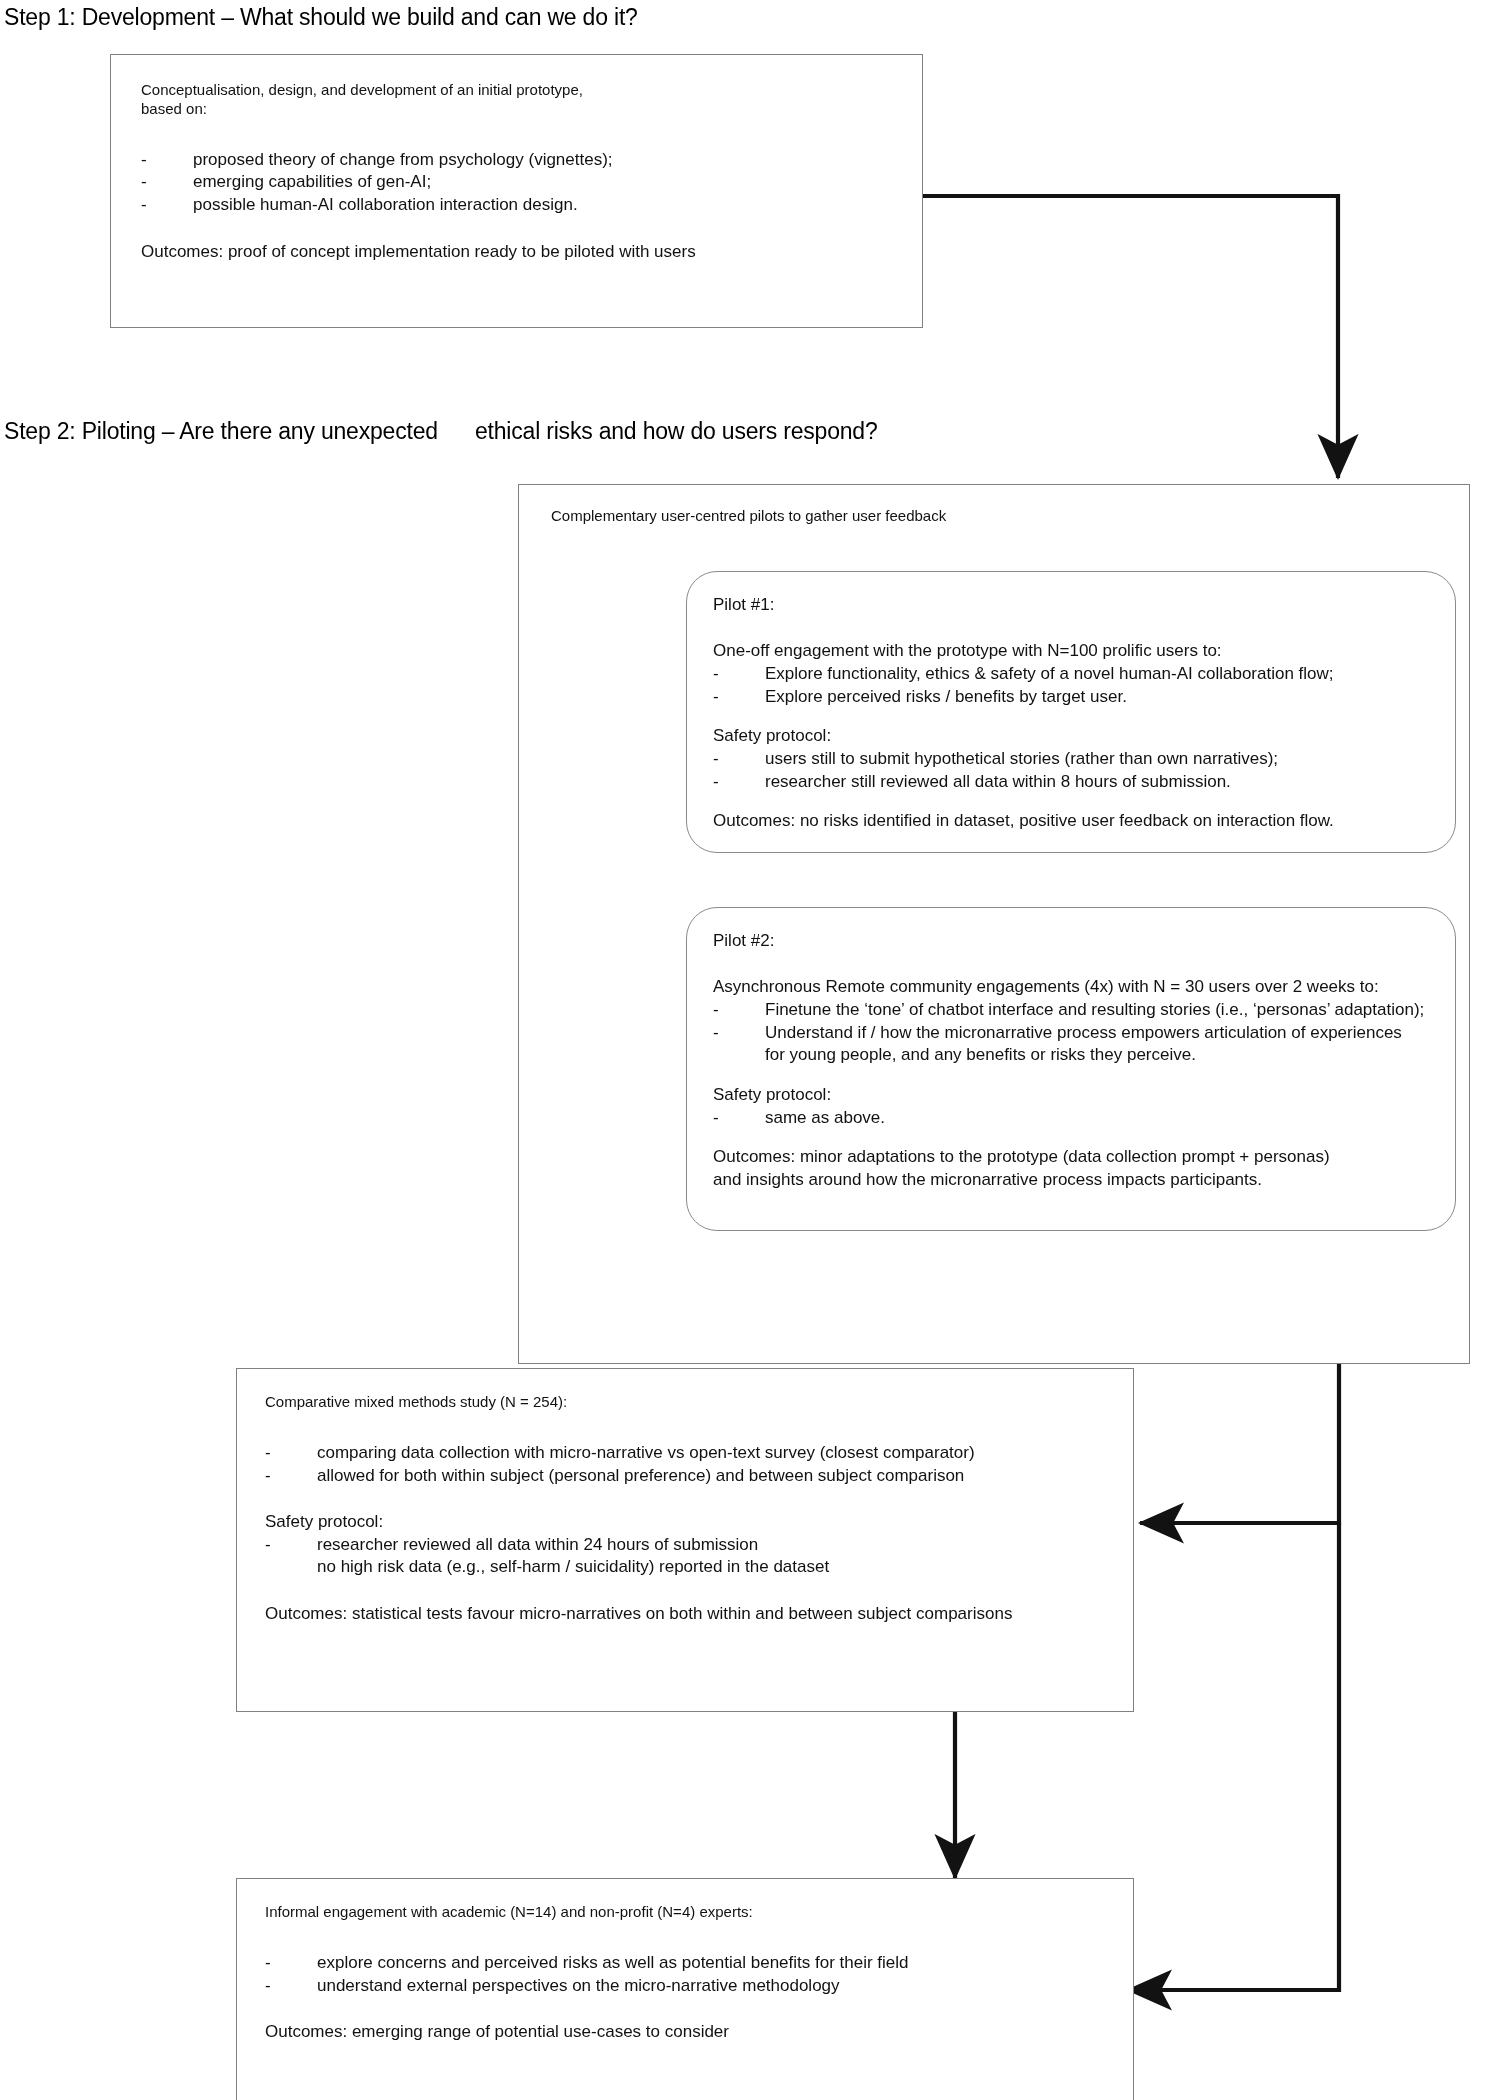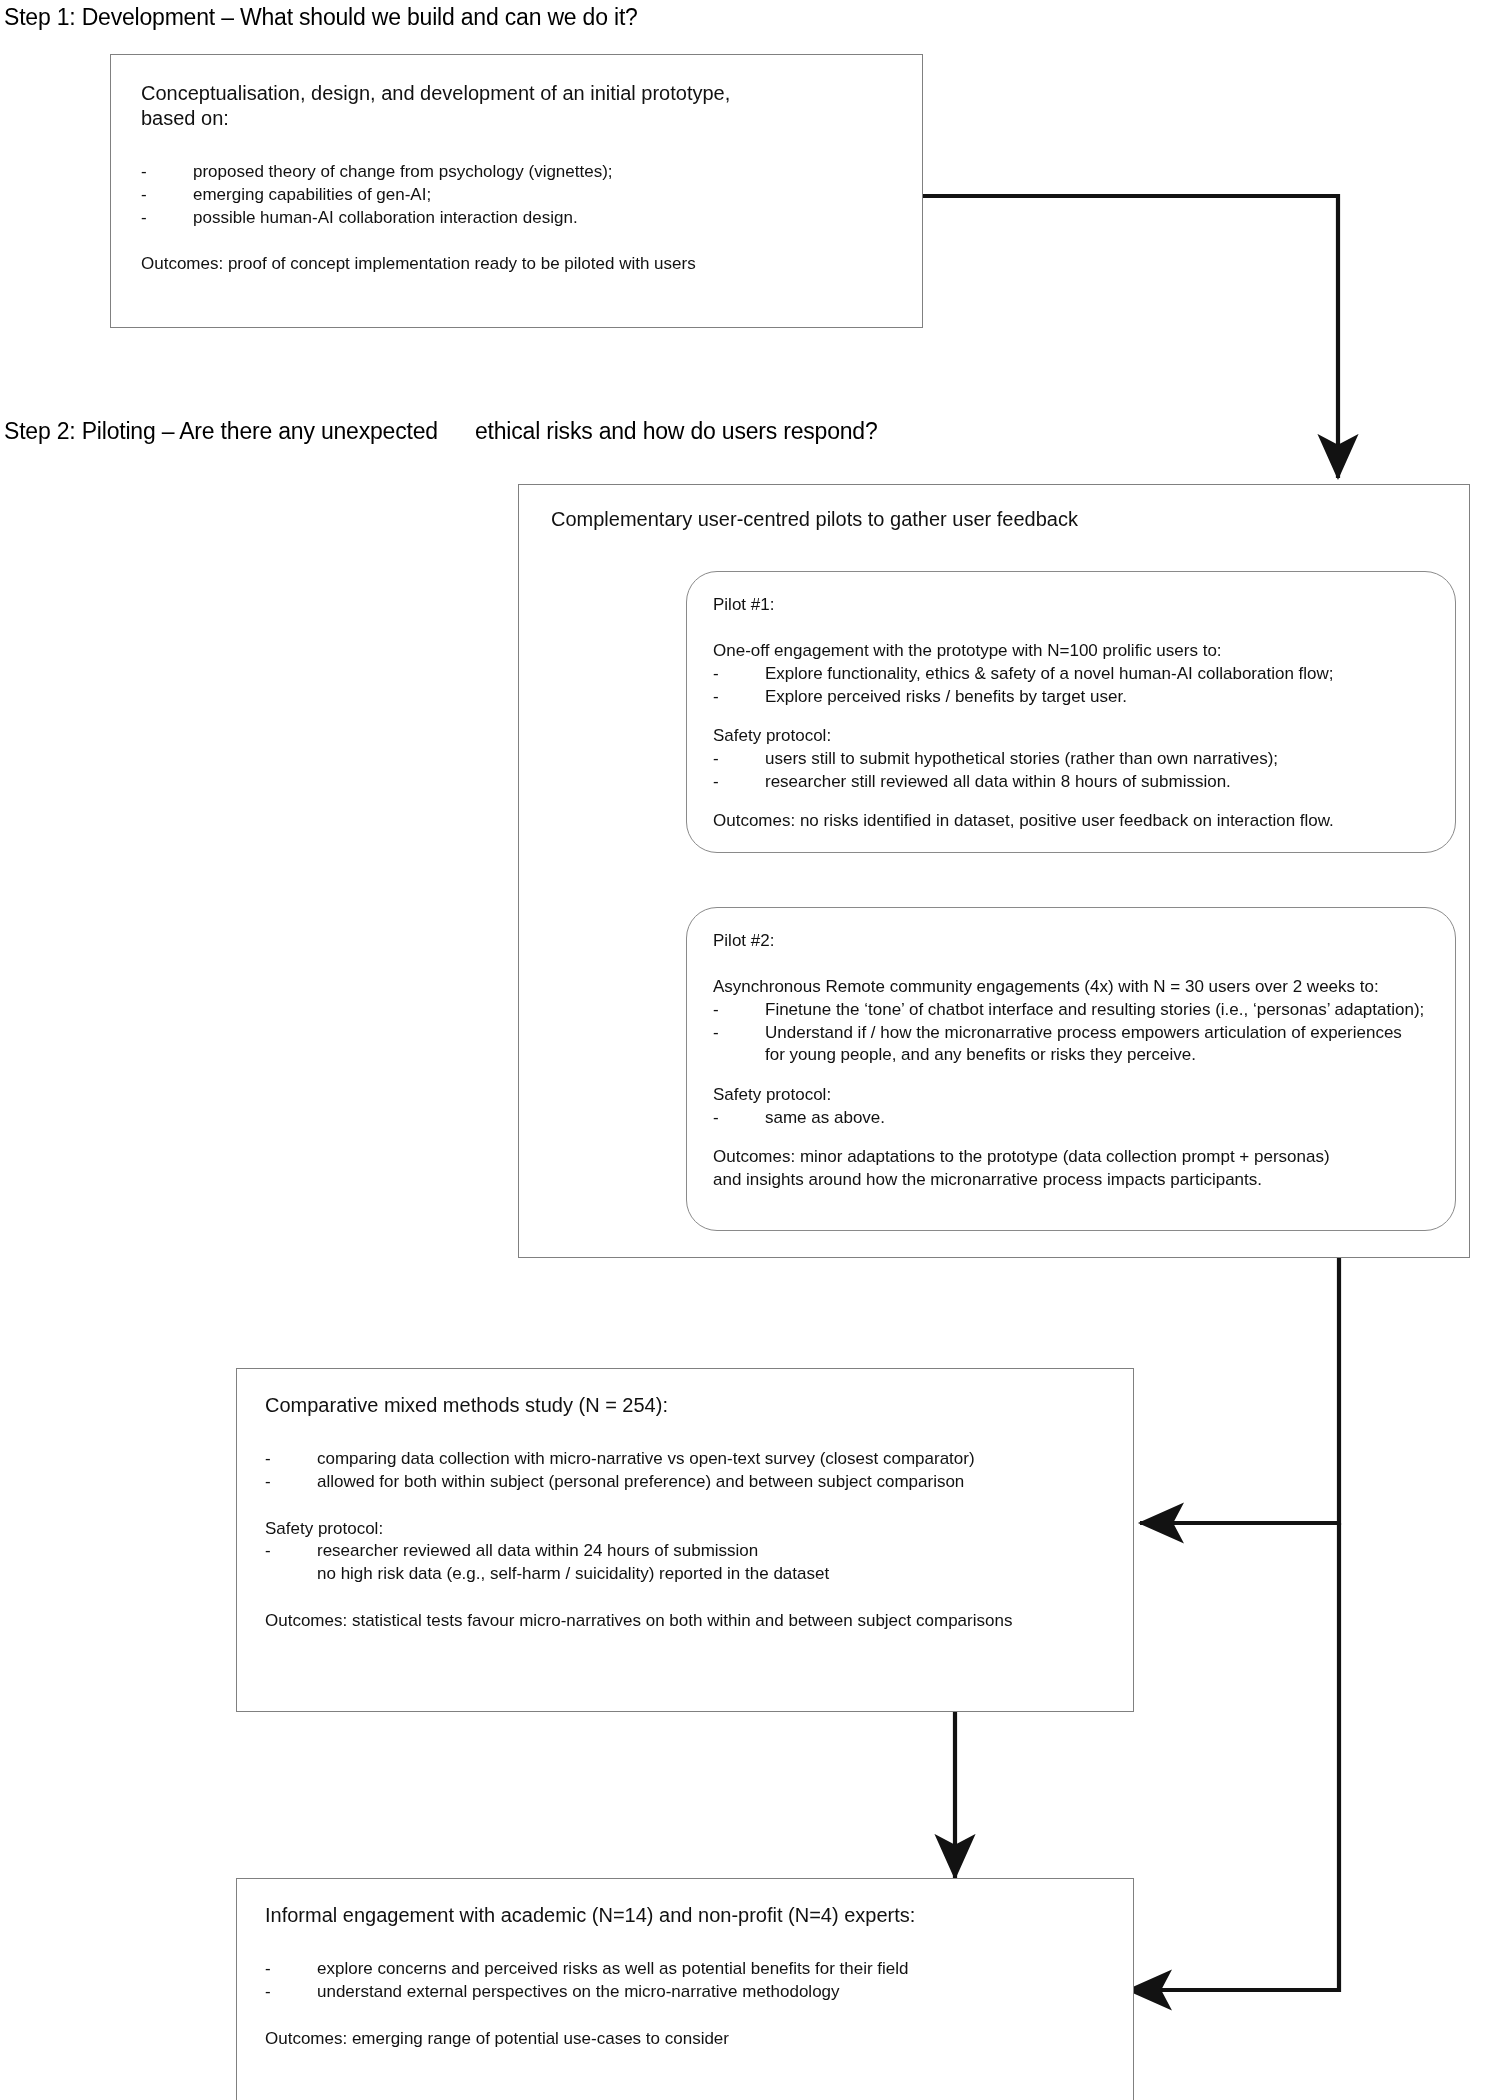--- a/index.html
+++ b/index.html
@@ -32,21 +32,21 @@
   .box{
     position:absolute;
     background:#ffffff;
     border:1.5px solid #808080;
     box-sizing:border-box;
   }
   .box.inner{
     border:1.2px solid #8a8a8a;
   }
   .box-title{
-    font-size:20px;
+    font-size:15px;
     line-height:1.25;
     color:#111111;
   }
   .body-text{
     font-size:17px;
     line-height:1.32;
     color:#111111;
   }
   .spacer-sm{height:17px;}
   .spacer-md{height:24px;}
@@ -132,21 +132,21 @@
         <span class="dash">-</span>
         <span class="btext">possible human-AI collaboration interaction design.</span>
       </li>
     </ul>
     <div class="spacer-md"></div>
     <div class="outcome-line">Outcomes:  proof of concept implementation ready to be piloted with users</div>
   </div>
 
   <div class="step-heading" style="left:4px; top:418px; width:1300px;">Step 2: Piloting – Are there any unexpected      ethical risks and how do users respond?</div>
 
-  <div class="box" style="left:518px; top:484px; width:952px; height:774px; padding:22px 16px 16px 26px;">
+  <div class="box" style="left:518px; top:484px; width:952px; height:880px; padding:22px 16px 16px 26px;">
     <div class="box-title" style="margin-left:6px;">Complementary user-centred pilots to gather user feedback</div>
 
     <div class="box inner pad-3" style="position:absolute; left:167px; top:86px; width:770px; height:282px;">
       <div class="body-text">Pilot #1:</div>
       <div class="spacer-md"></div>
       <div class="body-text">One-off engagement with the prototype with N=100 prolific users to:</div>
       <ul class="bullets">
         <li>
           <span class="dash">-</span>
           <span class="btext">Explore functionality, ethics &amp; safety of a novel human-AI collaboration flow;</span>

